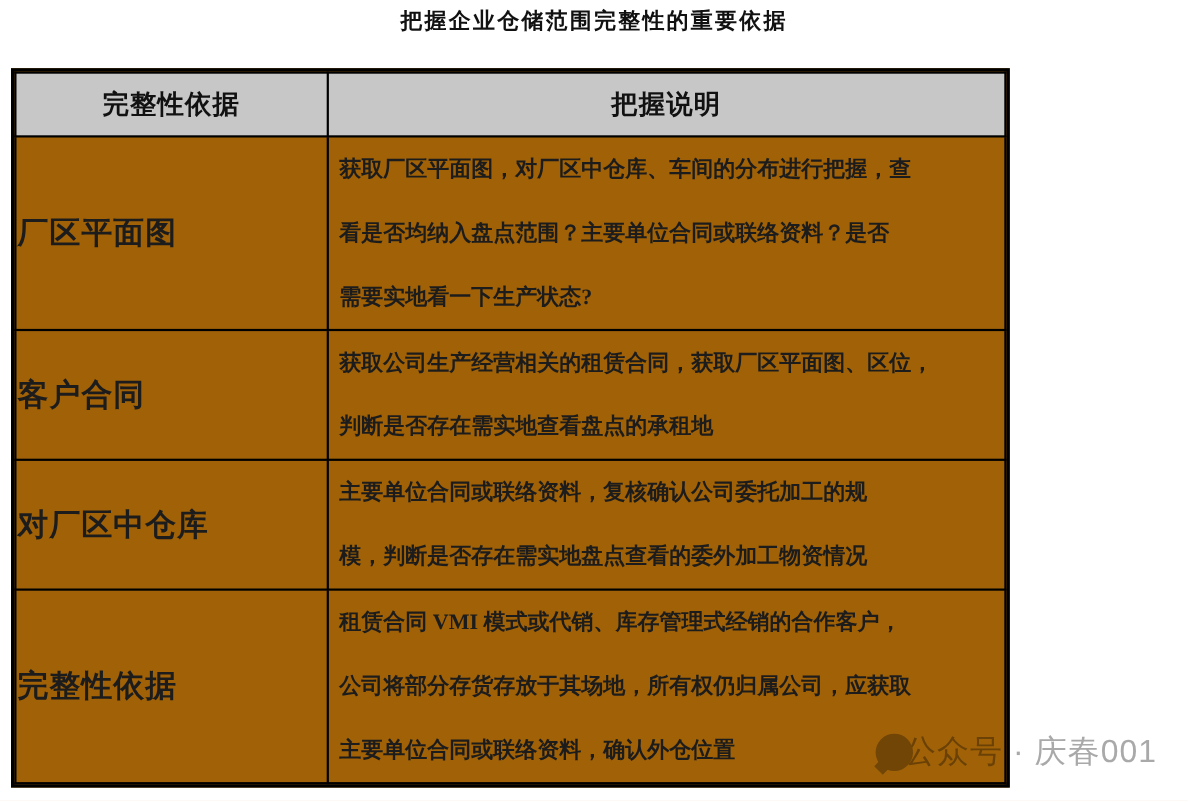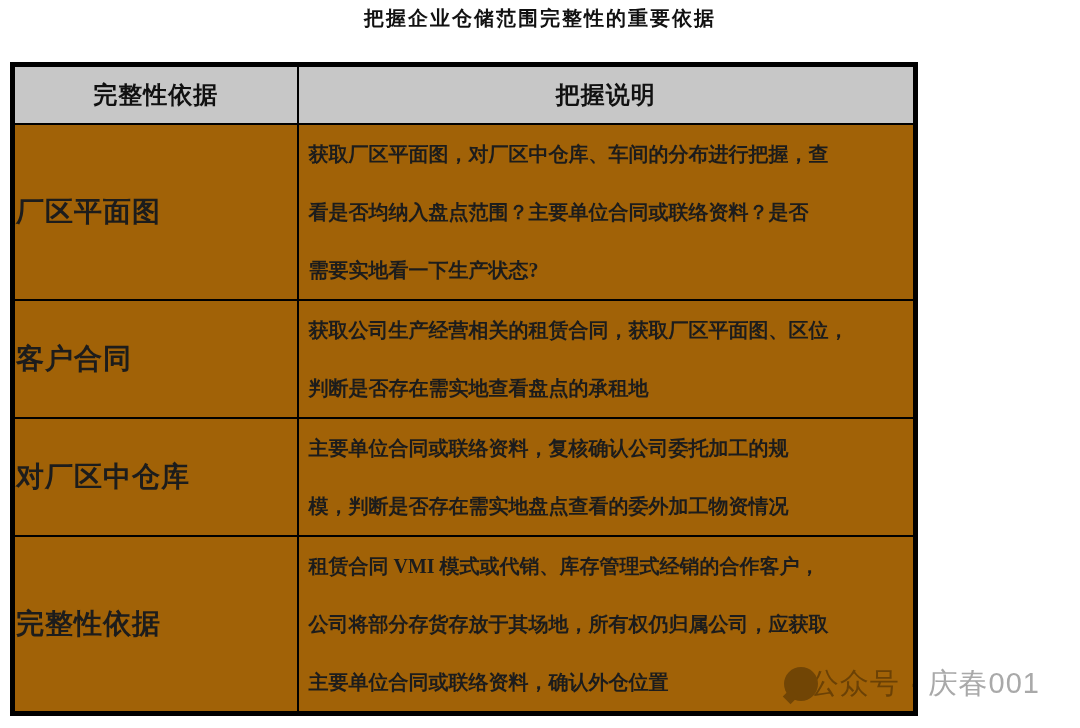--- a/index.html
+++ b/index.html
@@ -55,21 +55,21 @@
   }
   .desc-line {
     font-size: 20px;
     line-height: 58px;
     white-space: nowrap;
     color: #1c1c1c;
     font-weight: bold;
   }
   .watermark {
     position: absolute;
-    right: 40px; bottom: 24px;
+    right: 28px; bottom: 24px;
     display: flex;
     align-items: center;
     mix-blend-mode: multiply;
     pointer-events: none;
   }
   .wm-icon {
     width: 34px; height: 34px;
     background: #b3b3b3;
     border-radius: 50%;
     position: relative;

